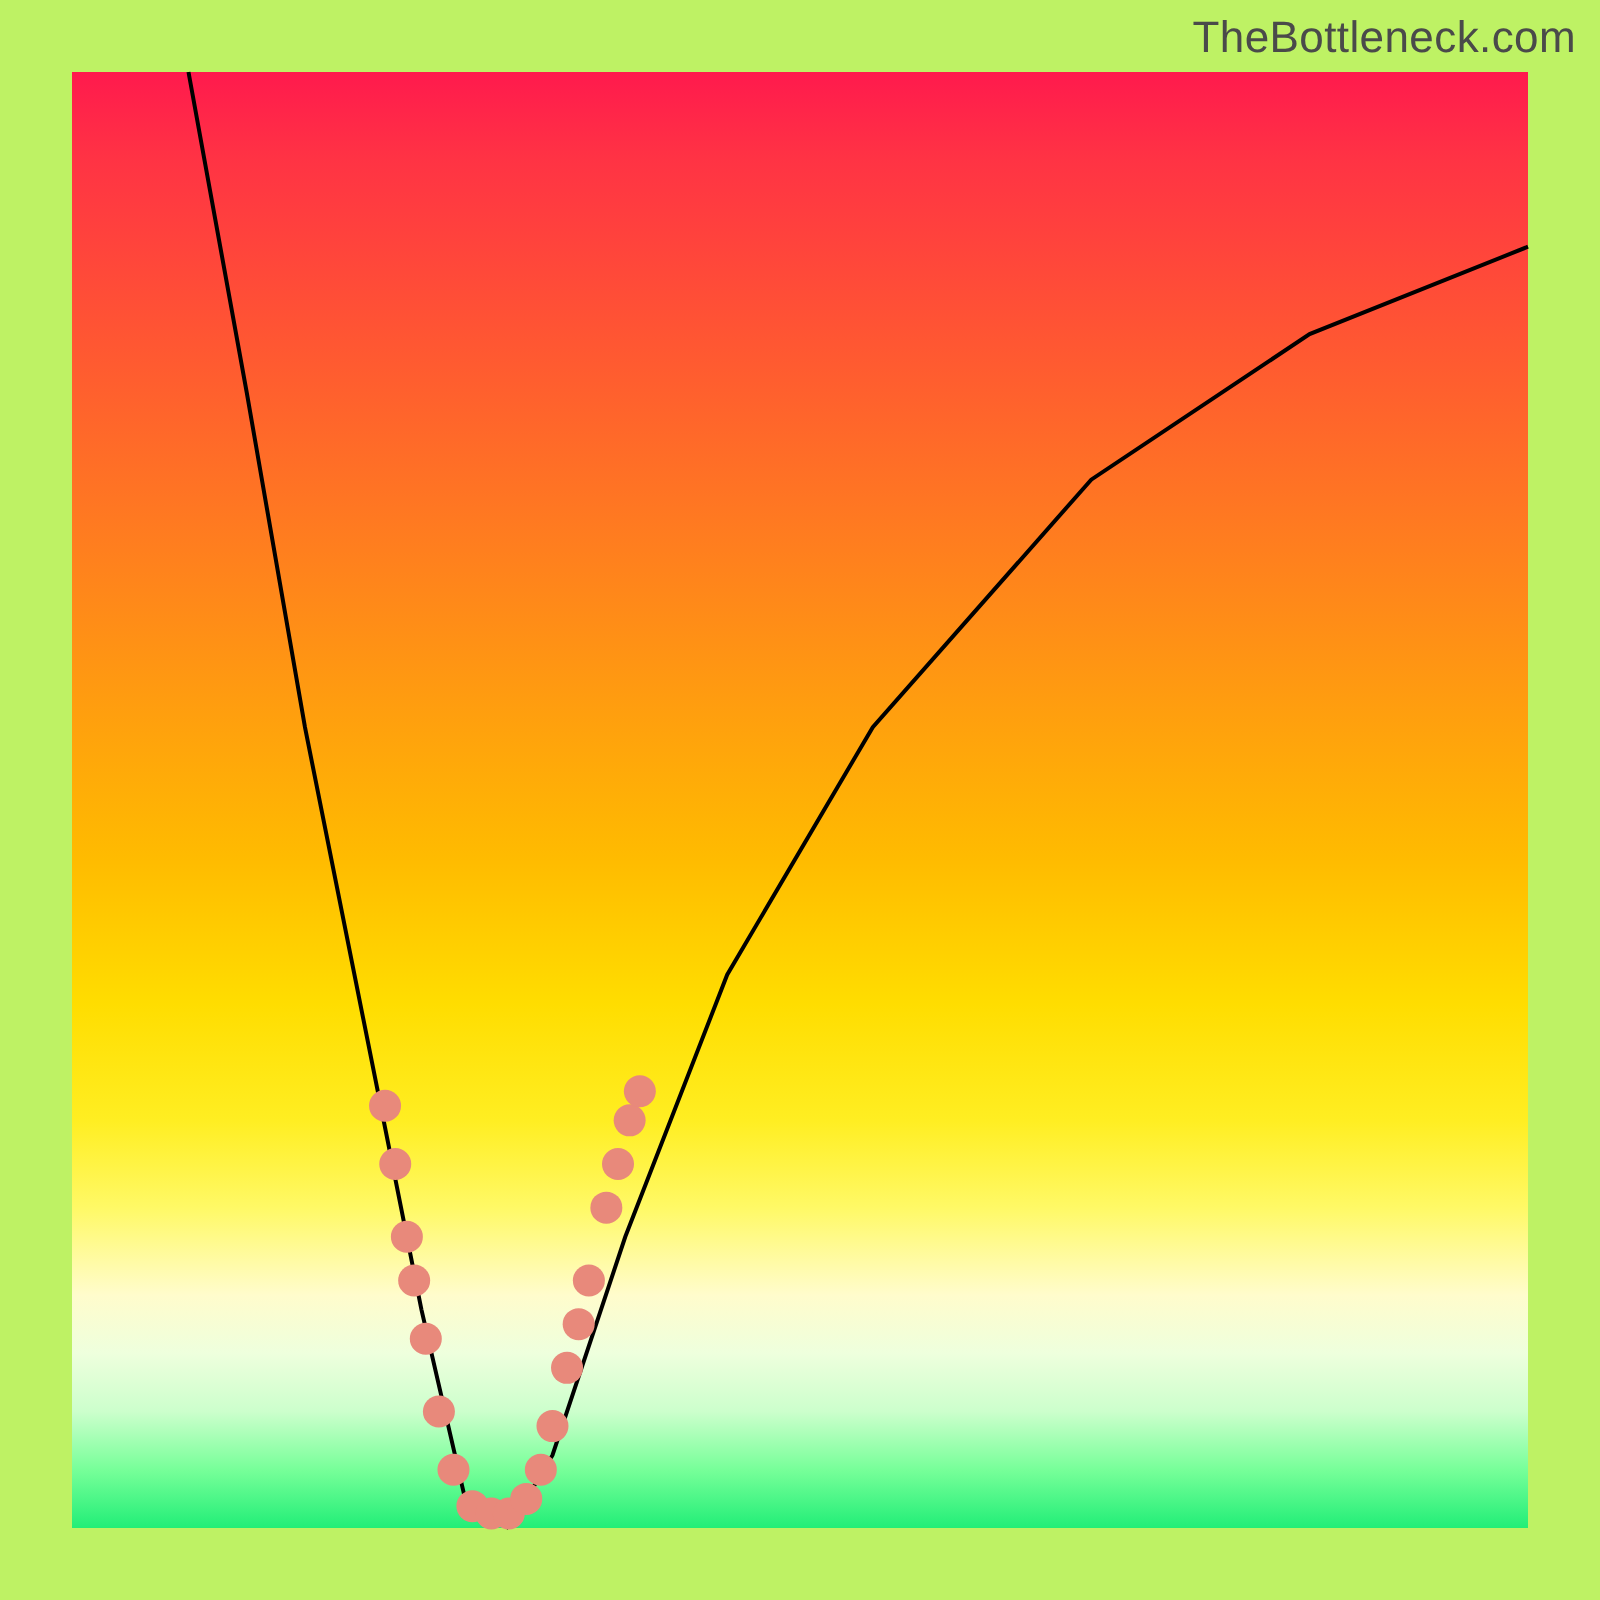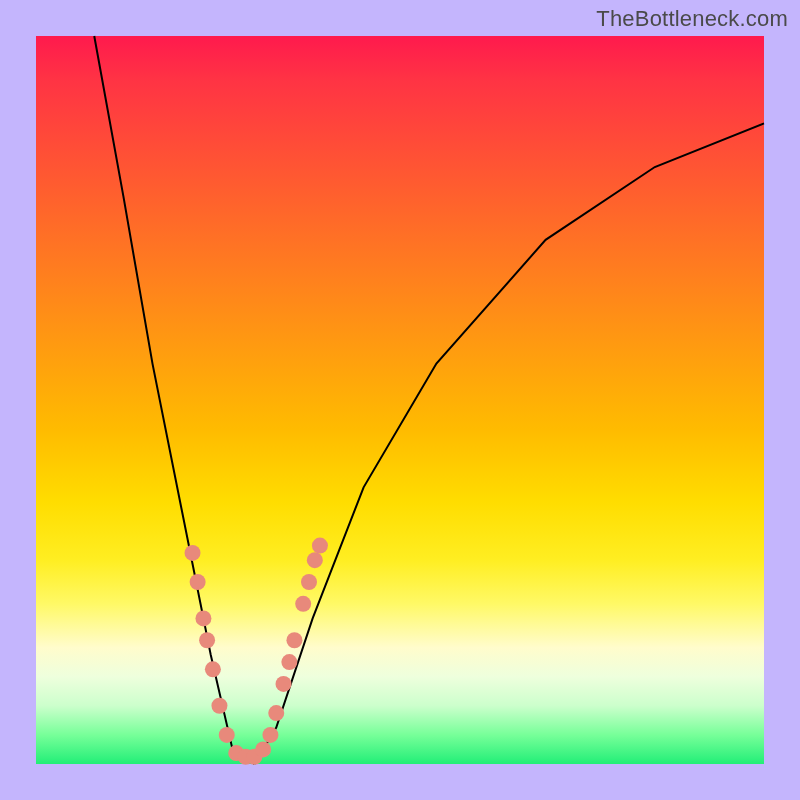--- a/index.html
+++ b/index.html
@@ -4,21 +4,21 @@
 <style>
   * { margin: 0; padding: 0; box-sizing: border-box; }
   body { width: 800px; height: 800px; background: #000; position: relative; font-family: Arial, sans-serif; }
   
   .frame {
     position: absolute;
     top: 0;
     left: 0;
     width: 800px;
     height: 800px;
-    background: #c4b5fd;
+    background: #bef264;
   }
   
   .plot-area {
     position: absolute;
     top: 36px;
     left: 36px;
     width: 728px;
     height: 728px;
     background: linear-gradient(to bottom,
       #ff1a4d 0%,

